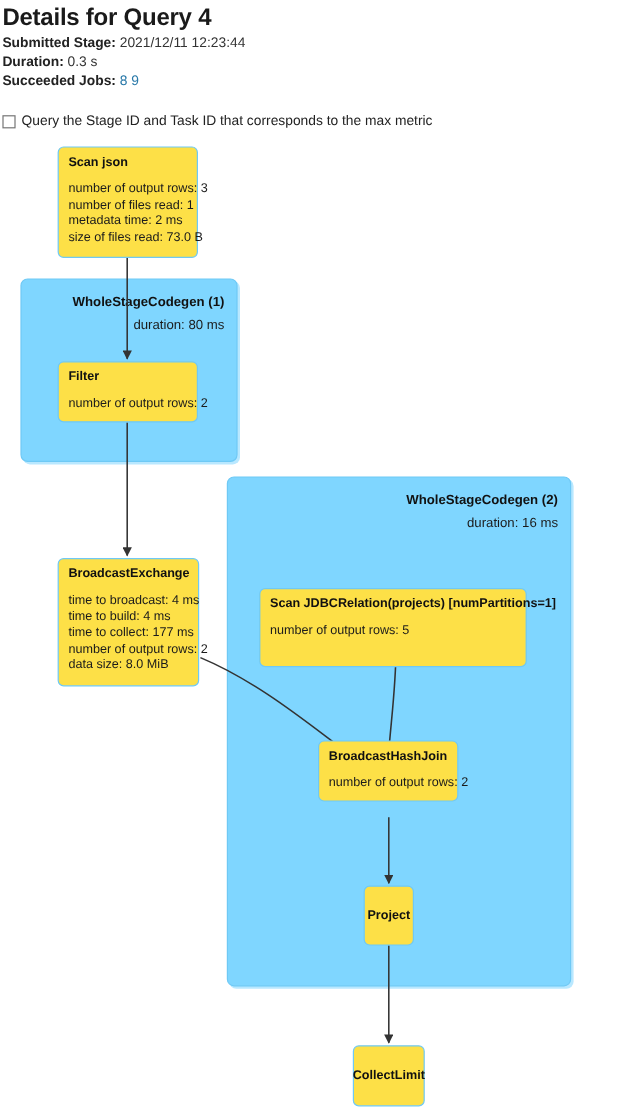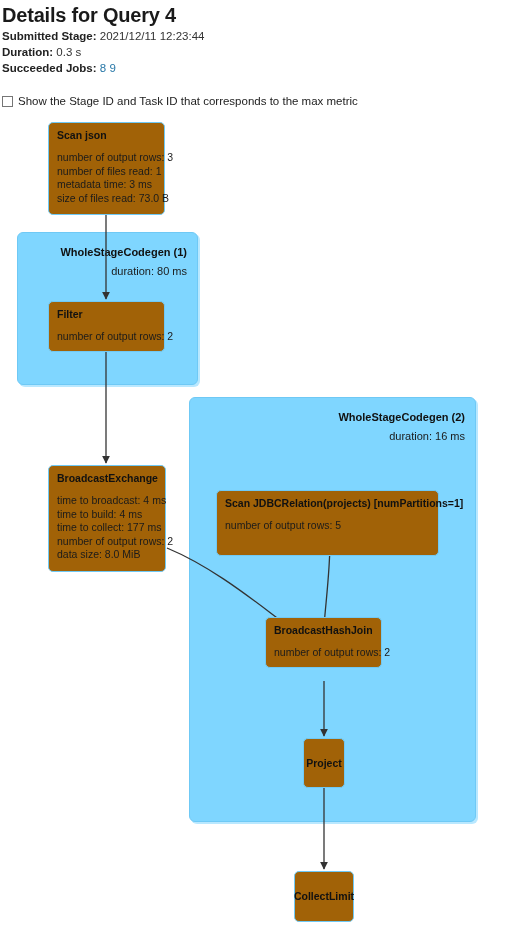--- a/index.html
+++ b/index.html
@@ -105,21 +105,21 @@
     position: absolute;
     right: 10px;
     font-size: 11px;
     color: #1b1b1b;
     white-space: nowrap;
   }
 
   
   .node {
     position: absolute;
-    background: #a16207;
+    background: #fde047;
     border: 1px solid #6fc9f5;
     border-radius: 5px;
     box-sizing: border-box;
     padding: 6px 8px 6px 8px;
   }
   .node.centered {
     display: flex;
     align-items: center;
     justify-content: center;
     padding: 16px;
@@ -159,21 +159,21 @@
 
   <div class="meta-line">
     <span class="meta-label">Succeeded Jobs:</span>
     <a class="job-link">8</a>
     <a class="job-link">9</a>
   </div>
 </div>
 
 <div id="checkbox-row">
   <span id="stage-task-checkbox"></span>
-  <span id="checkbox-label">Show the Stage ID and Task ID that corresponds to the max metric</span>
+  <span id="checkbox-label">Query the Stage ID and Task ID that corresponds to the max metric</span>
 </div>
 
 <div id="graph">
 
   <div class="cluster" style="left:17px; top:232px; width:181px; height:153px;">
     <div class="cluster-title" style="top:13px;">WholeStageCodegen (1)</div>
     <div class="cluster-sub" style="top:32px;">duration: 80 ms</div>
   </div>
 
   <div class="cluster" style="left:189px; top:397px; width:287px; height:425px;">
@@ -199,21 +199,21 @@
     <path d="M 324 681 L 324 736" stroke="#333333" stroke-width="1.3" fill="none" marker-end="url(#arrow)"></path>
 
     <path d="M 324 788 L 324 869" stroke="#333333" stroke-width="1.3" fill="none" marker-end="url(#arrow)"></path>
   </svg>
 
   <div class="node" style="left:48px; top:122px; width:117px; height:93px;">
     <div class="node-title">Scan json</div>
     <div class="node-metrics">
       <div class="node-metric">number of output rows: 3</div>
       <div class="node-metric">number of files read: 1</div>
-      <div class="node-metric">metadata time: 3 ms</div>
+      <div class="node-metric">metadata time: 2 ms</div>
       <div class="node-metric">size of files read: 73.0 B</div>
     </div>
   </div>
 
   <div class="node" style="left:48px; top:301px; width:117px; height:51px;">
     <div class="node-title">Filter</div>
     <div class="node-metrics">
       <div class="node-metric">number of output rows: 2</div>
     </div>
   </div>

